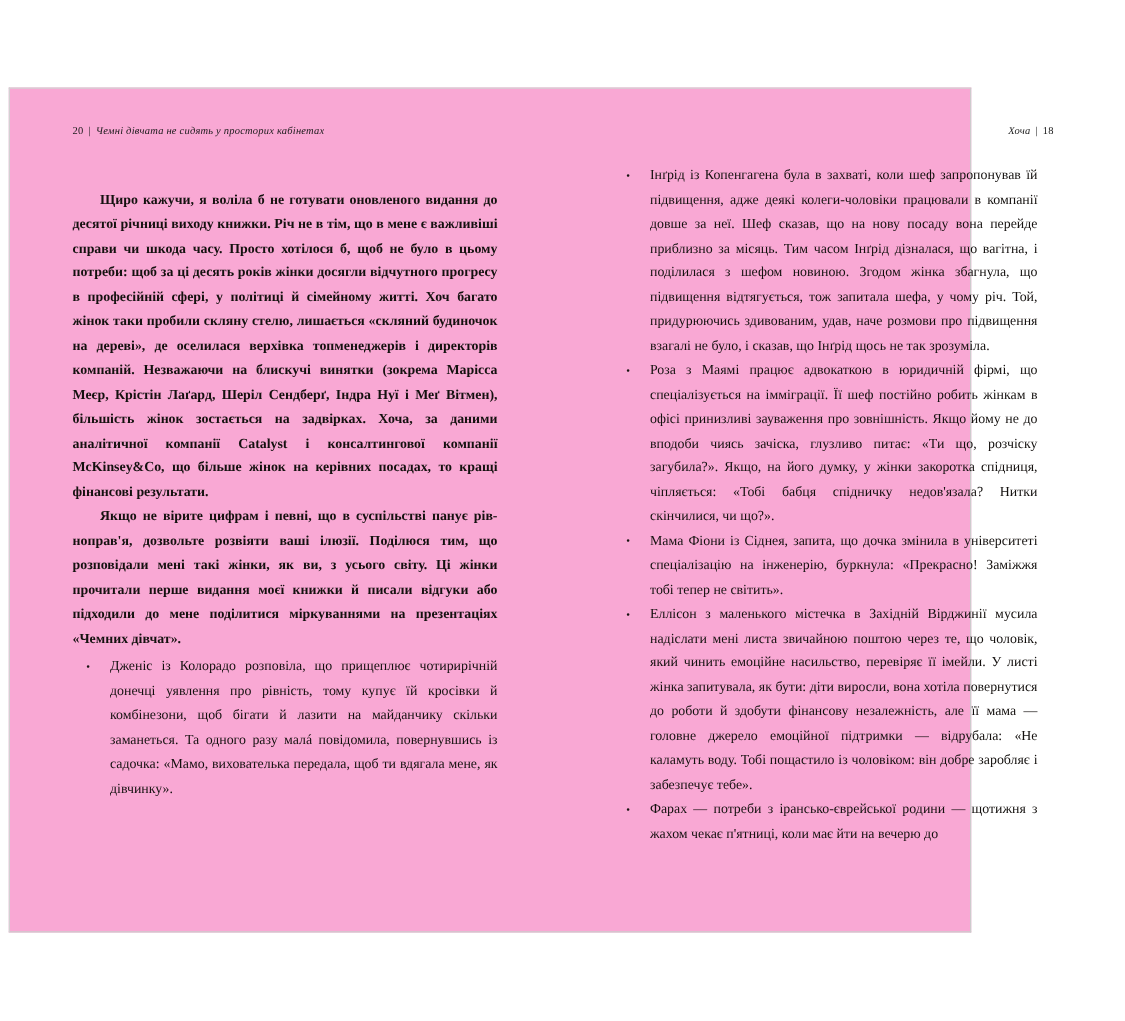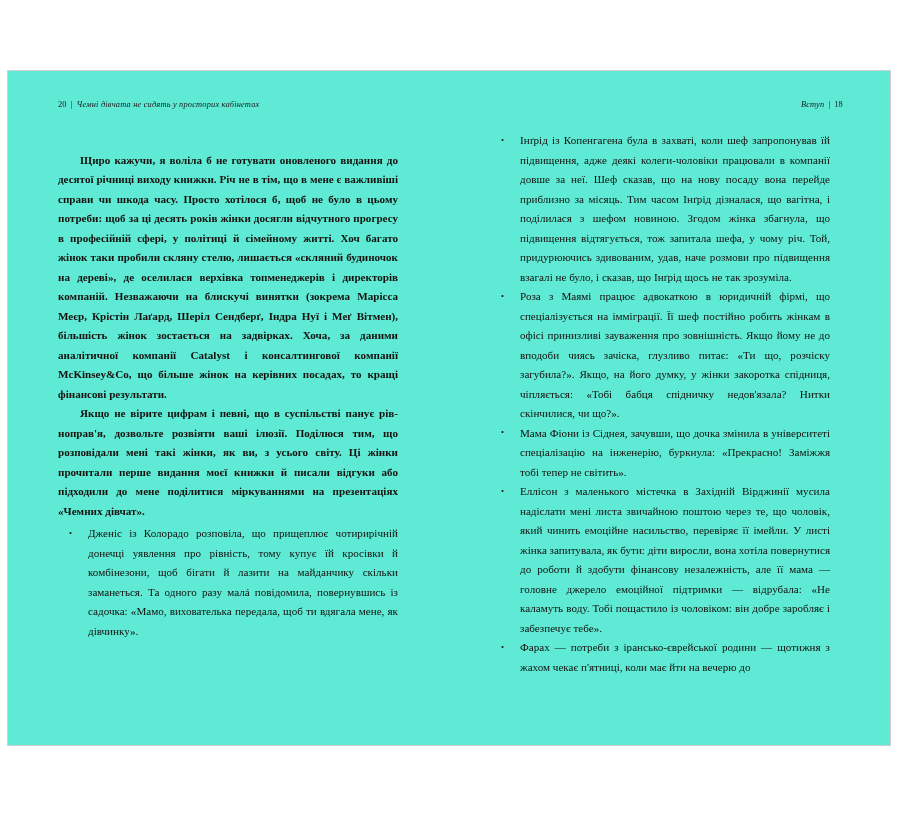--- a/index.html
+++ b/index.html
@@ -22,23 +22,23 @@
     height: 817px;
     background: #ffffff;
     overflow: hidden;
   }
 
   
   .page-sheet {
     position: absolute;
     left: 7px;
     top: 70px;
-    width: 884px;
+    width: 770px;
     height: 676px;
-    background: #5eead4;
+    background: #f9a8d4;
     border: 1px solid #cccccc;
     border-top-color: #d2d2d2;
     border-left-color: #d2d2d2;
     box-sizing: border-box;
   }
 
   .page {
     position: absolute;
     top: 0;
     bottom: 0;
@@ -139,28 +139,28 @@
         <ul class="bullet-list gap-before-small">
           <li>Дженіс із Колорадо розповіла, що прищеплює чотириріч­ній донечці уявлення про рівність, тому купує їй кросівки й комбінезони, щоб бігати й лазити на майданчику скіль­ки заманеться. Та одного разу малá повідомила, повернув­шись із садочка: «Мамо, вихователька передала, щоб ти вдягала мене, як дівчинку».</li>
         </ul>
 
       </div>
     </div>
 
     <div class="page page-right">
 
       <div class="running-head rh-right">
-        <span>Вступ</span><span class="sep">|</span><span class="folio">18</span>
+        <span>Хоча</span><span class="sep">|</span><span class="folio">18</span>
       </div>
 
       <div class="col col-right">
         <ul class="bullet-list">
           <li>Інґрід із Копенгагена була в захваті, коли шеф запропону­вав їй підвищення, адже деякі колеги-чоловіки працювали в компанії довше за неї. Шеф сказав, що на нову посаду вона перейде приблизно за місяць. Тим часом Інґрід ді­зналася, що вагітна, і поділилася з шефом новиною. Згодом жінка збагнула, що підвищення відтягується, тож запита­ла шефа, у чому річ. Той, придурюючись здивованим, удав, наче розмови про підвищення взагалі не було, і сказав, що Інґрід щось не так зрозуміла.</li>
           <li>Роза з Маямі працює адвокаткою в юридичній фірмі, що спеціалізується на імміграції. Її шеф постійно робить жінкам в офісі принизливі зауваження про зовнішність. Якщо йому не до вподоби чиясь зачіска, глузливо питає: «Ти що, розчіску загубила?». Якщо, на його думку, у жінки закоротка спідниця, чіпляється: «Тобі бабця спідничку недов'язала? Нитки скінчилися, чи що?».</li>
-          <li>Мама Фіони із Сіднея, зачувши, що дочка змінила в універ­ситеті спеціалізацію на інженерію, буркнула: «Прекрас­но! Заміжжя тобі тепер не світить».</li>
+          <li>Мама Фіони із Сіднея, запита, що дочка змінила в універ­ситеті спеціалізацію на інженерію, буркнула: «Прекрас­но! Заміжжя тобі тепер не світить».</li>
           <li>Еллісон з маленького містечка в Західній Вірджинії му­сила надіслати мені листа звичайною поштою через те, що чоловік, який чинить емоційне насильство, переві­ряє її імейли. У листі жінка запитувала, як бути: діти виросли, вона хотіла повернутися до роботи й здобути фінансову незалежність, але її мама — головне джере­ло емоційної підтримки — відрубала: «Не каламуть воду. Тобі пощастило із чоловіком: він добре заробляє і забез­печує тебе».</li>
           <li>Фарах — потреби з ірансько-єврейської родини — щотиж­ня з жахом чекає п'ятниці, коли має йти на вечерю до</li>
         </ul>
       </div>
     </div>
 
   </div>
 </div>
 
 </body></html>

